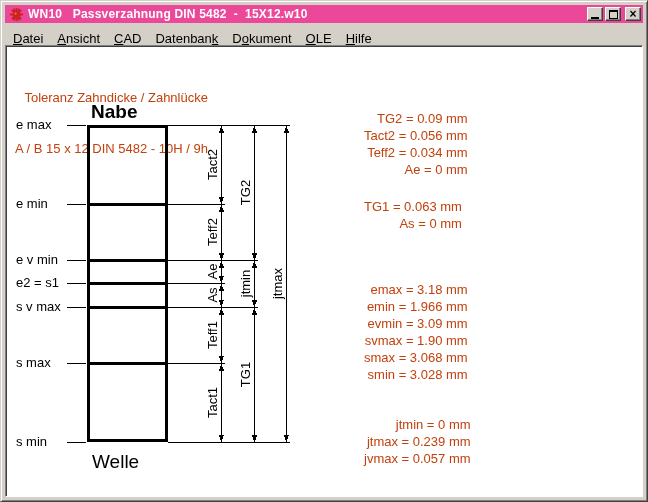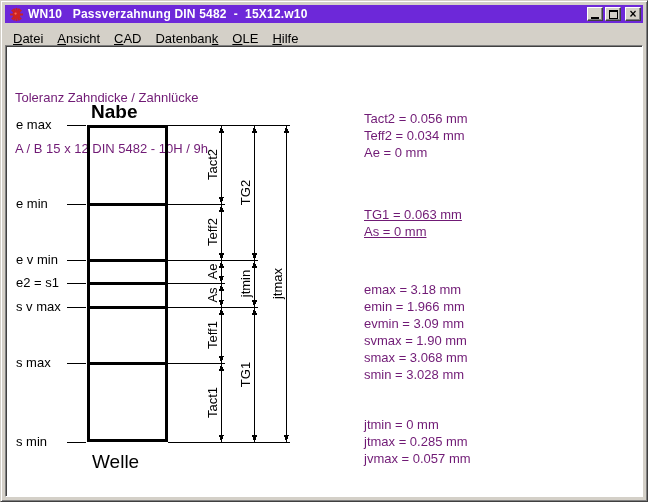--- a/index.html
+++ b/index.html
@@ -9,21 +9,21 @@
   .window {
     position: relative; width: 648px; height: 502px;
     background: #D4D0C8;
     border-top: 1px solid #D4D0C8; border-left: 1px solid #D4D0C8;
     border-right: 1px solid #404040; border-bottom: 1px solid #404040;
     box-shadow: inset 1px 1px 0 #FFFFFF, inset -1px -1px 0 #808080;
   }
 
   .title-bar {
     position: absolute; left: 4px; top: 4px; right: 4px; height: 18px;
-    background: #6d28d9;
+    background: #ec4899;
     display: flex; align-items: center;
     color: #FFFFFF; font-size: 12px; font-weight: bold;
     padding: 0 2px;
   }
   .title-bar .app-icon { width: 15px; height: 15px; margin: 0 4px 0 2px; flex: 0 0 auto; }
   .title-text { white-space: pre; flex: 1 1 auto; overflow: hidden; letter-spacing: 0.2px; }
   .win-buttons { display: flex; align-items: center; gap: 2px; }
   .win-btn {
     width: 16px; height: 14px; background: #D4D0C8;
     border-top: 1px solid #FFFFFF; border-left: 1px solid #FFFFFF;
@@ -44,34 +44,34 @@
   }
   .menu-item { padding: 2px 7px 3px 7px; cursor: default; }
   .menu-item .mn { text-decoration: underline; }
 
   .client {
     position: absolute; left: 4px; right: 4px; top: 44px; bottom: 4px;
     background: #FFFFFF;
     border-top: 1px solid #808080; border-left: 1px solid #808080;
     border-right: 1px solid #FFFFFF; border-bottom: 1px solid #FFFFFF;
     box-shadow: inset 1px 1px 0 #404040;
-    font-size: 13px; color: #701a75;
+    font-size: 13px; color: #c2410c; text-align: right;
   }
 
   
   .hdr { position: absolute; left: 9px; top: 9px; line-height: 17px; white-space: pre; }
 
   svg.diagram { position: absolute; left: -4px; top: -44px; width: 648px; height: 502px; pointer-events: none; }
   svg.diagram text { font-family: "Liberation Sans", "DejaVu Sans", sans-serif; font-size: 13px; fill: #000; }
   svg.diagram text.big { font-size: 19px; }
   svg.diagram text.bold { font-weight: bold; }
 
   .res-block { position: absolute; left: 358px; line-height: 17px; white-space: pre; }
   .res-1 { top: 64px; }
-  .res-2 { top: 160px; text-decoration: underline; }
+  .res-2 { top: 152px; }
   .res-3 { top: 235px; }
   .res-4 { top: 370px; }
 </style>
 </head>
 <body>
 
 <div class="window">
 
   <div class="title-bar">
     <svg class="app-icon" viewBox="0 0 16 16">
@@ -98,20 +98,21 @@
           <span class="glyph-close">×</span>
         </span>
     </span>
   </div>
 
   <div class="menu-bar">
       <div class="menu-item"><span></span><span class="mn">D</span><span>atei</span></div>
       <div class="menu-item"><span></span><span class="mn">A</span><span>nsicht</span></div>
       <div class="menu-item"><span></span><span class="mn">C</span><span>AD</span></div>
       <div class="menu-item"><span>Datenban</span><span class="mn">k</span><span></span></div>
+      <div class="menu-item"><span>D</span><span class="mn">o</span><span>kument</span></div>
       <div class="menu-item"><span></span><span class="mn">O</span><span>LE</span></div>
       <div class="menu-item"><span></span><span class="mn">H</span><span>ilfe</span></div>
     </div>
 
   <div class="client">
 
     <div class="hdr">
       <div>Toleranz Zahndicke / Zahnlücke</div>
       <div>A / B 15 x 12 DIN 5482 - 10H / 9h</div>
     </div>
@@ -183,19 +184,19 @@
         <text x="215" y="293" transform="rotate(-90 215 293)">As</text>
         <text x="215" y="333" transform="rotate(-90 215 333)">Teff1</text>
         <text x="215" y="400.5" transform="rotate(-90 215 400.5)">Tact1</text>
         <text x="248" y="190.5" transform="rotate(-90 248 190.5)">TG2</text>
         <text x="248" y="281.5" transform="rotate(-90 248 281.5)">jtmin</text>
         <text x="248" y="372.5" transform="rotate(-90 248 372.5)">TG1</text>
         <text x="280" y="281.5" transform="rotate(-90 280 281.5)">jtmax</text>
       </g>
     </svg>
 
-    <div class="res-block res-1"><div>Tact2 = 0.056 mm</div><div>Teff2 = 0.034 mm</div><div>Ae = 0 mm</div></div>
+    <div class="res-block res-1"><div>TG2 = 0.09 mm</div><div>Tact2 = 0.056 mm</div><div>Teff2 = 0.034 mm</div><div>Ae = 0 mm</div></div>
     <div class="res-block res-2"><div>TG1 = 0.063 mm</div><div>As = 0 mm</div></div>
     <div class="res-block res-3"><div>emax = 3.18 mm</div><div>emin = 1.966 mm</div><div>evmin = 3.09 mm</div><div>svmax = 1.90 mm</div><div>smax = 3.068 mm</div><div>smin = 3.028 mm</div></div>
-    <div class="res-block res-4"><div>jtmin = 0 mm</div><div>jtmax = 0.285 mm</div><div>jvmax = 0.057 mm</div></div>
+    <div class="res-block res-4"><div>jtmin = 0 mm</div><div>jtmax = 0.239 mm</div><div>jvmax = 0.057 mm</div></div>
 
   </div>
 </div>
 
 </body></html>

